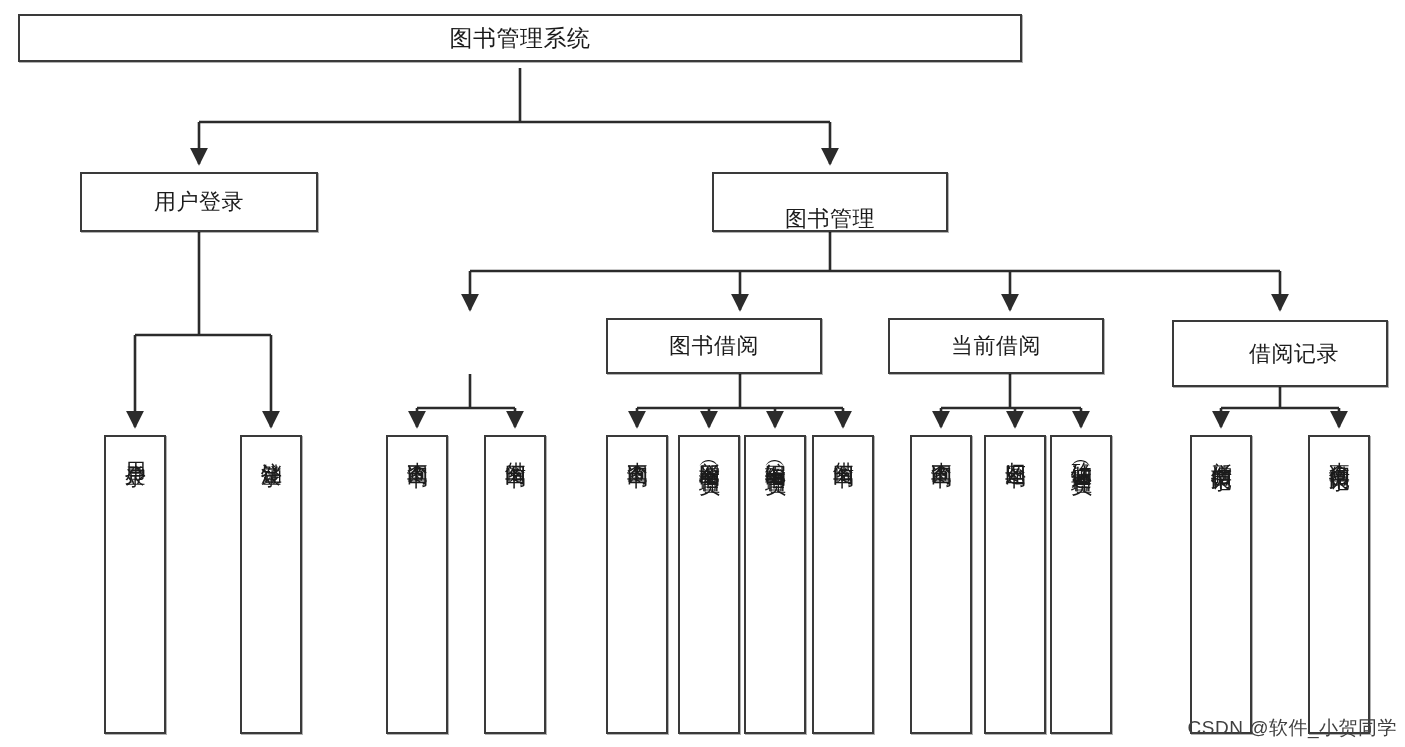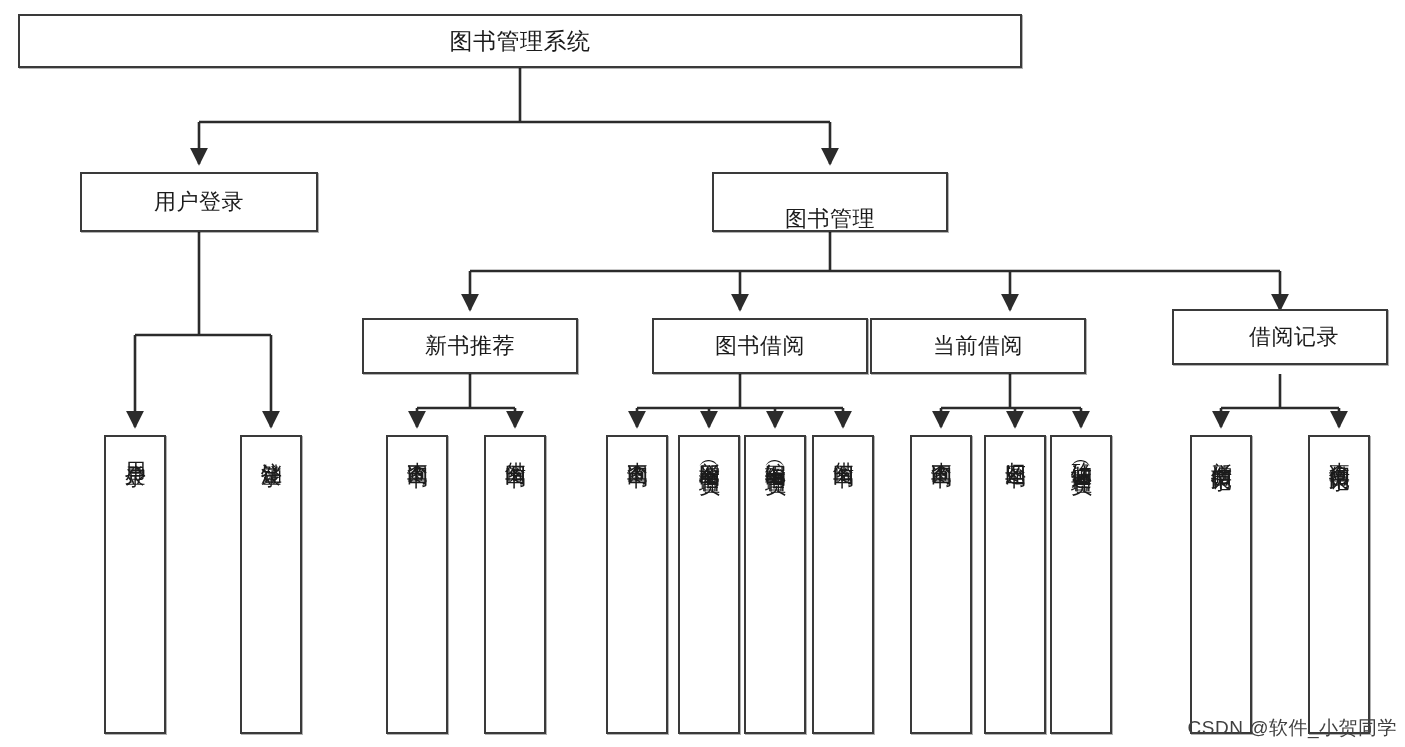--- a/index.html
+++ b/index.html
@@ -127,41 +127,38 @@
       <path d="M 1015 408 L 1015 427" marker-end="url(#arrow)"></path>
       <path d="M 1081 408 L 1081 427" marker-end="url(#arrow)"></path>
 
       <path d="M 1280 374 L 1280 408"></path>
       <path d="M 1221 408 L 1339 408"></path>
       <path d="M 1221 408 L 1221 427" marker-end="url(#arrow)"></path>
       <path d="M 1339 408 L 1339 427" marker-end="url(#arrow)"></path>
     </g>
   </svg>
 
-  <div class="node h root" style="left:18px; top:14px; width:1004px; height:54px;">
+  <div class="node h root" style="left:18px; top:14px; width:1004px; height:48px;">
     <span class="lbl">图书管理系统</span>
   </div>
 
   <div class="node h" style="left:80px; top:172px; width:238px; height:60px;">
     <span class="lbl">用户登录</span>
   </div>
   <div class="node h" style="left:712px; top:172px; width:236px; height:60px;align-items:flex-end;">
     <span class="lbl">图书管理</span>
   </div>
 
-  <div class="node h" style="left:362px; top:318px; width:216px; height:56px;">
-    <span class="lbl">新书推荐</span>
-  </div>
-  <div class="node h" style="left:652px; top:318px; width:216px; height:56px;">
+  <div class="node h" style="left:606px; top:318px; width:216px; height:56px;">
     <span class="lbl">图书借阅</span>
   </div>
-  <div class="node h" style="left:870px; top:318px; width:216px; height:56px;">
+  <div class="node h" style="left:888px; top:318px; width:216px; height:56px;">
     <span class="lbl">当前借阅</span>
   </div>
-  <div class="node h" style="left:1172px; top:309px; width:216px; height:56px;padding-left:28px;">
+  <div class="node h" style="left:1172px; top:320px; width:216px; height:67px;padding-left:28px;">
     <span class="lbl">借阅记录</span>
   </div>
 
   <div class="node v" style="left:104px; top:435px; width:62px; height:299px;">
     <span class="lbl">用户登录</span>
   </div>
   <div class="node v" style="left:240px; top:435px; width:62px; height:299px;">
     <span class="lbl">注销登录</span>
   </div>
 

